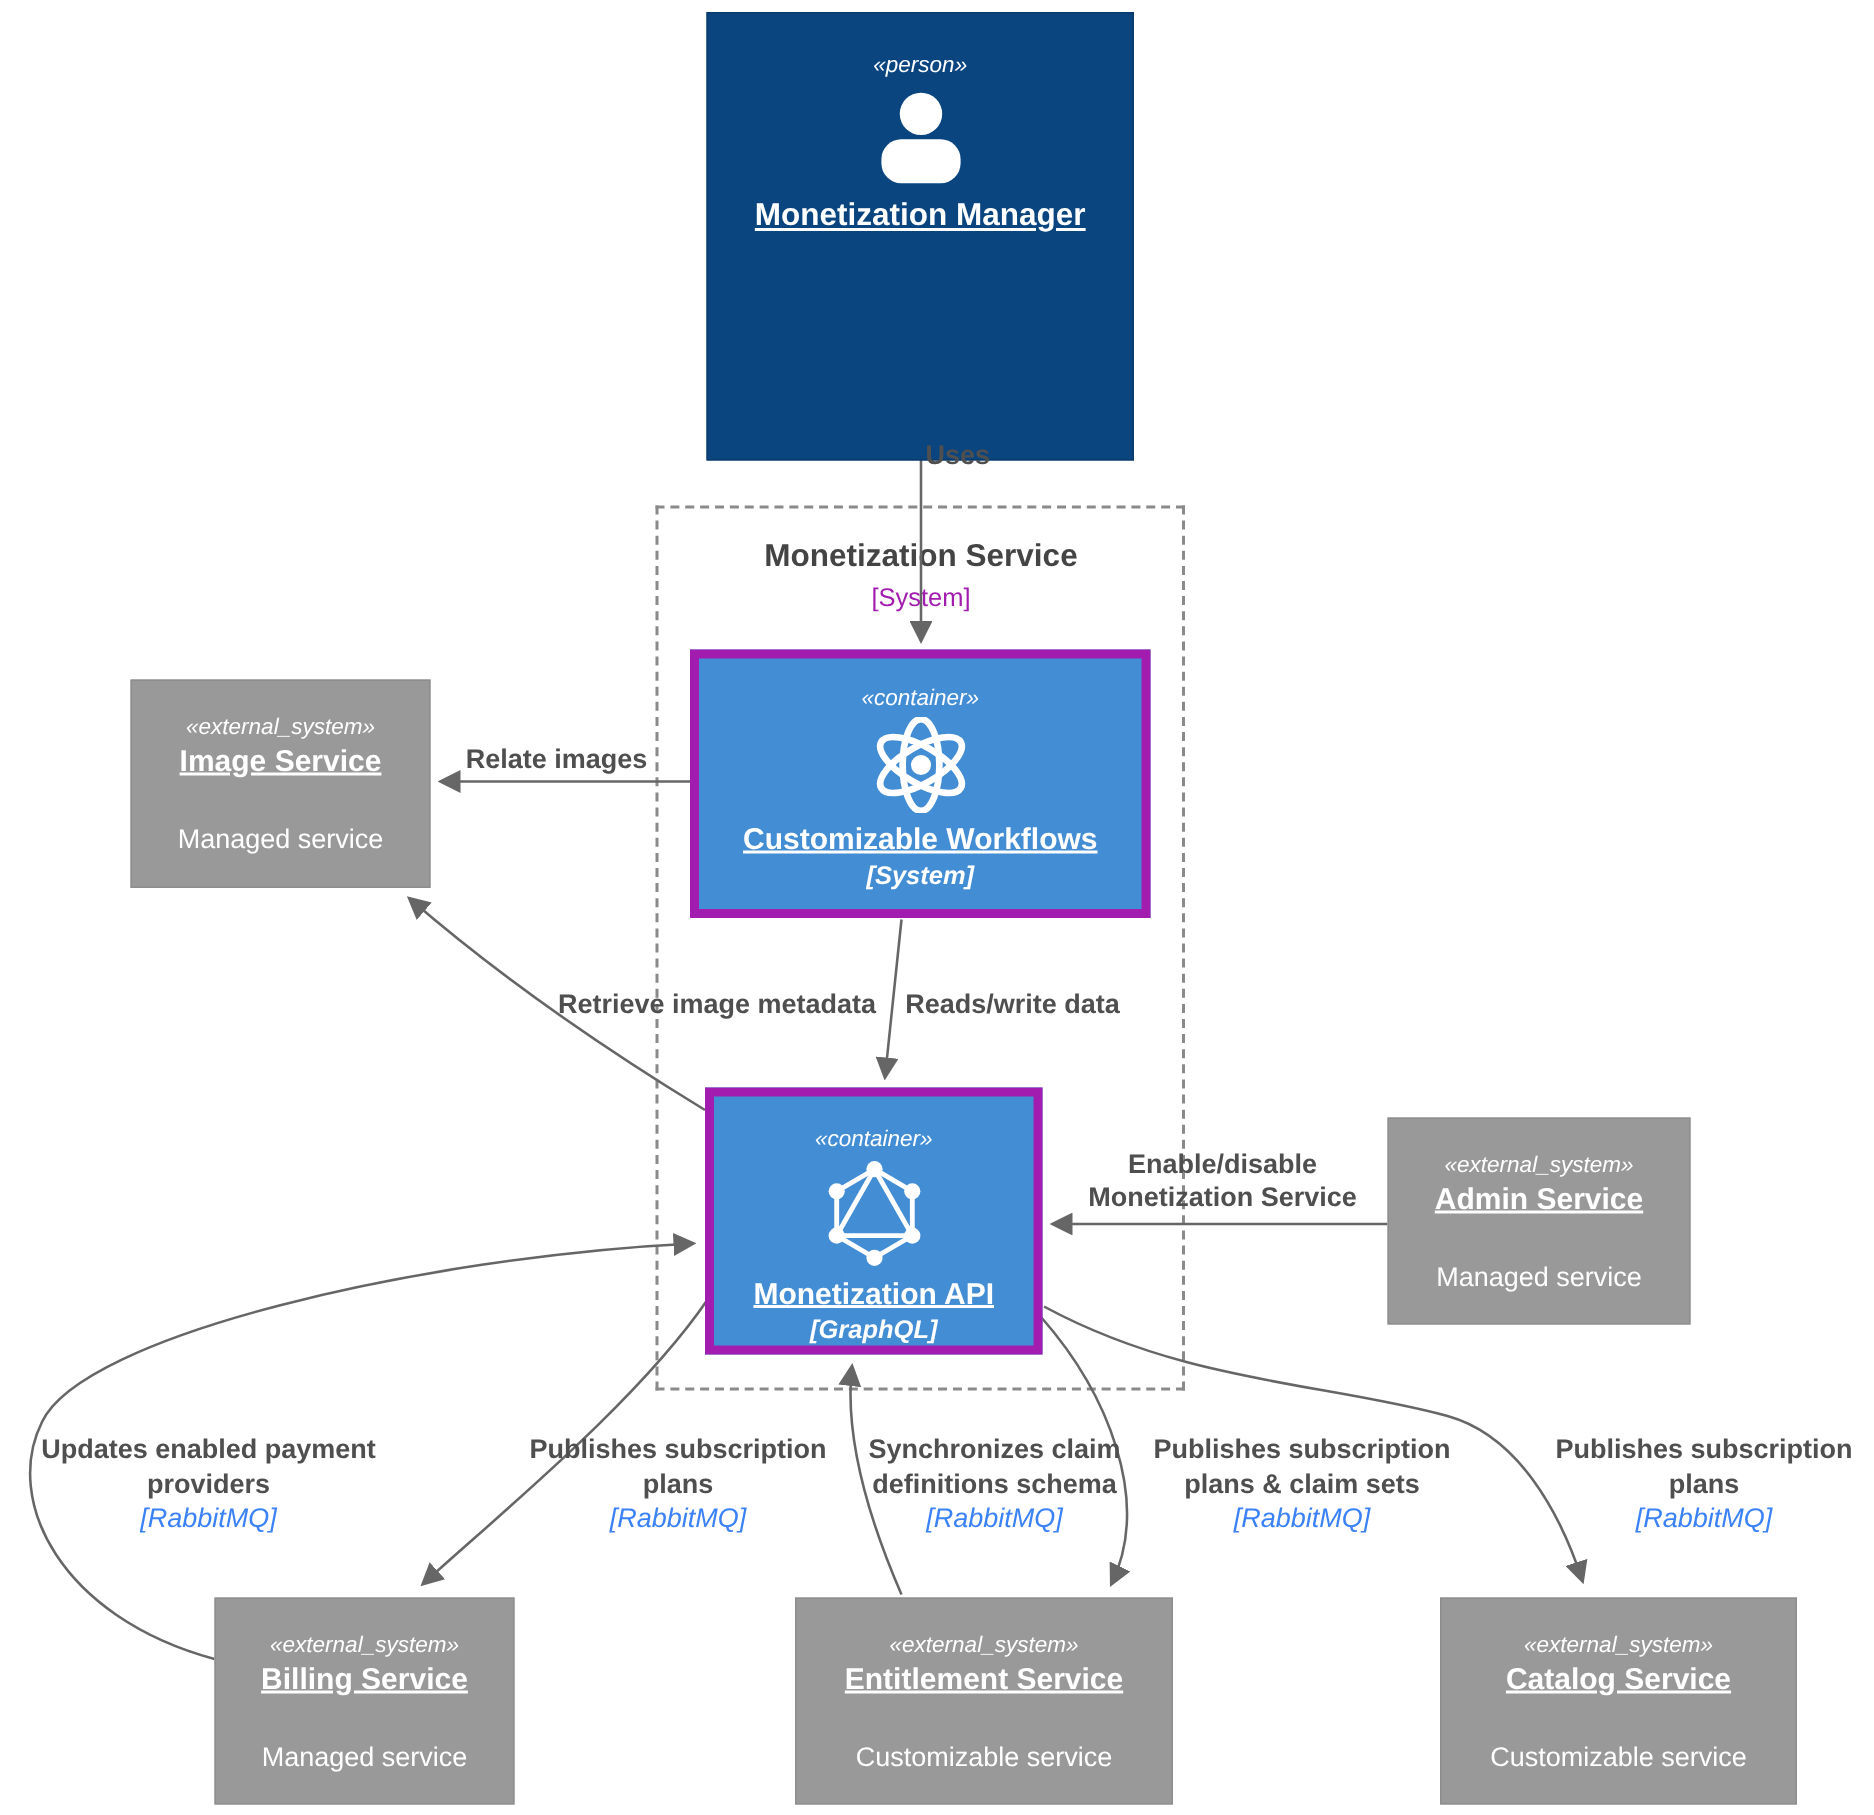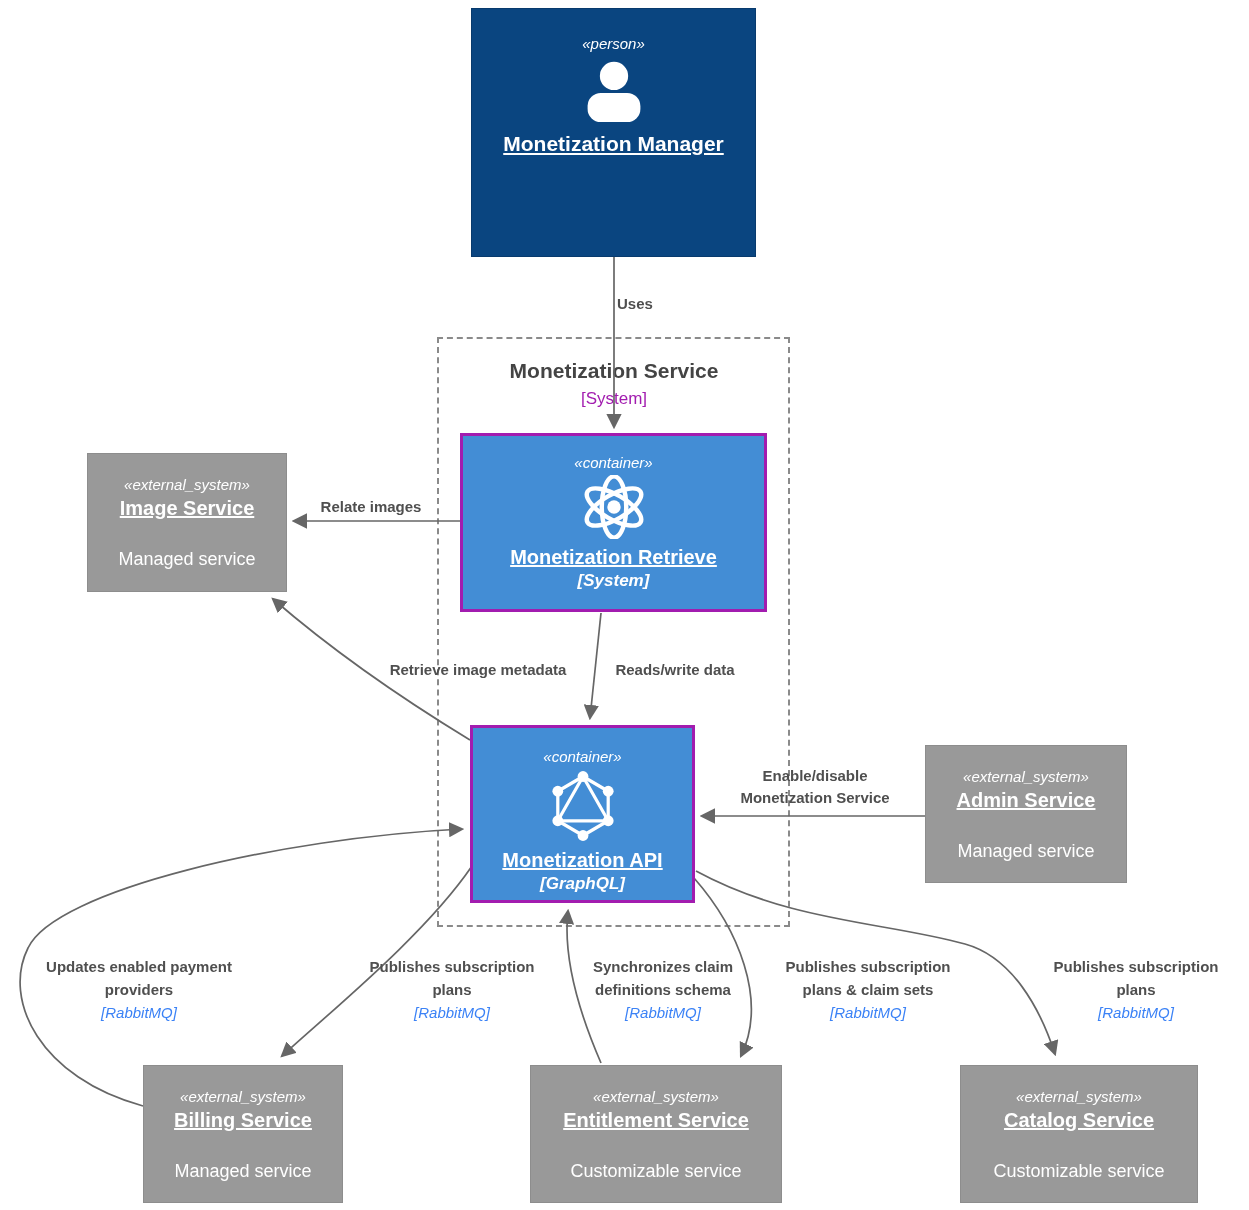--- a/index.html
+++ b/index.html
@@ -6,21 +6,21 @@
   .canvas{
     position:relative;width:1249px;height:1210px;background:#ffffff;
     font-family:"Liberation Sans",sans-serif;overflow:hidden;
   }
   
   .node{
     position:absolute;box-sizing:border-box;display:flex;flex-direction:column;
     align-items:center;text-align:center;color:#ffffff;
   }
   .person-box{background:var(--person);border:1px solid #083a6d;}
-  .container-box{background:var(--container);border:3px solid #a21caf;}
+  .container-box{background:var(--container);border:6px solid #a21caf;}
   .external-box{background:var(--external);border:1px solid #8d8d8d;}
   .stereo{font-style:italic;font-size:15px;line-height:18px;}
   .ntitle{font-weight:bold;font-size:20px;line-height:24px;text-decoration:underline;}
   .ntech{font-weight:bold;font-style:italic;font-size:17px;line-height:20px;margin-top:2px;}
   .ndesc{font-size:18px;line-height:26px;}
   .icon-wrap{display:flex;align-items:center;justify-content:center;}
   
   .person-box{padding-top:26px;}
   .person-box .icon-wrap{margin-top:5px;height:66px;}
   .person-box .ntitle{margin-top:8px;font-size:21px;}
@@ -48,21 +48,21 @@
   .boundary-sub{
     position:absolute;left:614px;top:389px;transform:translateX(-50%);
     font-size:17px;color:#a21caf;white-space:nowrap;
   }
   
   svg.rel-layer{position:absolute;left:0;top:0;width:1249px;height:1210px;pointer-events:none;}
   .rel{stroke:var(--line);stroke-width:1.7;fill:none;}
   .arrowhead{fill:var(--line);}
   .rlabel{
     position:absolute;transform:translateX(-50%);text-align:center;
-    color:var(--label);font-weight:bold;font-size:15px;line-height:23px;white-space:nowrap;
+    color:var(--label);font-weight:bold;font-size:18px;line-height:23px;white-space:nowrap;
   }
   .rlabel.left-anchor{transform:none;text-align:left;}
   .rtech{font-weight:normal;font-style:italic;color:#3b82f6;}
 </style>
 </head>
 <body>
 
 <div class="canvas">
 
   <div class="boundary"></div>
@@ -80,21 +80,21 @@
     <path class="rel" d="M601,613 L590,718" marker-end="url(#arrow)"></path>
     <path class="rel" d="M470,740 Q355,670 273,599" marker-end="url(#arrow)"></path>
     <path class="rel" d="M925,816 L702,816" marker-end="url(#arrow)"></path>
     <path class="rel" d="M143,1106 C40,1078 2,1000 28,948 C55,890 280,838 462,829" marker-end="url(#arrow)"></path>
     <path class="rel" d="M472,866 C425,935 330,1012 282,1056" marker-end="url(#arrow)"></path>
     <path class="rel" d="M601,1063 C578,1010 563,955 568,911" marker-end="url(#arrow)"></path>
     <path class="rel" d="M694,878 C738,928 768,1000 741,1056" marker-end="url(#arrow)"></path>
     <path class="rel" d="M696,871 C790,922 885,922 965,944 C1012,957 1040,1008 1055,1054" marker-end="url(#arrow)"></path>
   </svg>
 
-  <div class="node person-box" style="left:471px;top:8px;width:285px;height:249px;">
+  <div class="node person-box" style="left:471px;top:8px;width:285px;height:299px;">
     <div class="stereo">«person»</div>
     <div class="icon-wrap">
       <svg width="66" height="64" viewBox="0 0 70 66">
         <circle cx="35" cy="17" r="15" fill="#ffffff"></circle>
         <rect x="7" y="35" width="56" height="31" rx="14" fill="#ffffff"></rect>
       </svg>
     </div>
     <div class="ntitle">Monetization Manager</div>
   </div>
 
@@ -103,21 +103,21 @@
     <div class="icon-wrap">
       <svg width="82" height="64" viewBox="-13 -11.5 26 23">
         <g stroke="#ffffff" stroke-width="1.6" fill="none">
           <ellipse rx="11" ry="4.4" transform="rotate(90)"></ellipse>
           <ellipse rx="11" ry="4.4" transform="rotate(30)"></ellipse>
           <ellipse rx="11" ry="4.4" transform="rotate(150)"></ellipse>
         </g>
         <circle r="2.4" fill="#ffffff"></circle>
       </svg>
     </div>
-    <div class="ntitle">Monetization Retrieve</div>
+    <div class="ntitle">Customizable Workflows</div>
     <div class="ntech">[System]</div>
   </div>
 
   <div class="node container-box api-box" style="left:470px;top:725px;width:225px;height:178px;">
     <div class="stereo">«container»</div>
     <div class="icon-wrap">
       <svg width="76" height="72" viewBox="0 0 100 100">
         <g stroke="#ffffff" stroke-width="4.5" fill="none">
           <polygon points="50,9 85,29.5 85,70.5 50,91 15,70.5 15,29.5"></polygon>
           <polygon points="50,9 85,70.5 15,70.5"></polygon>

